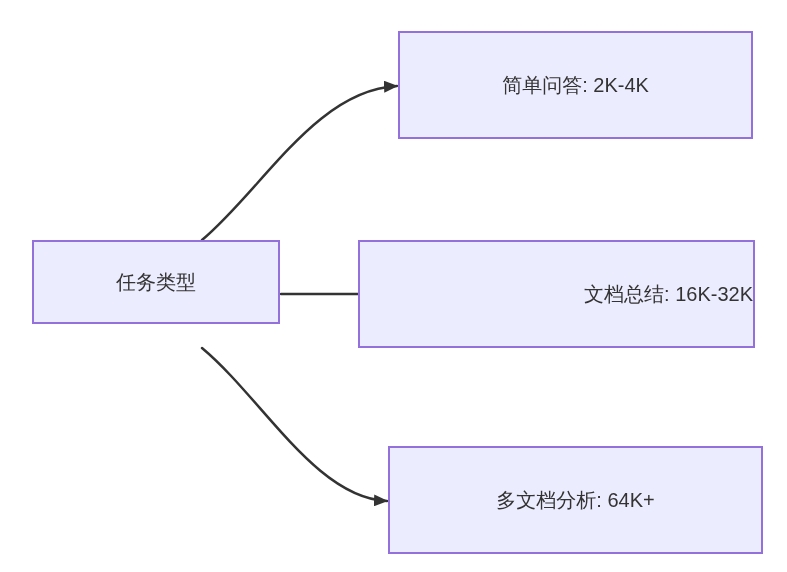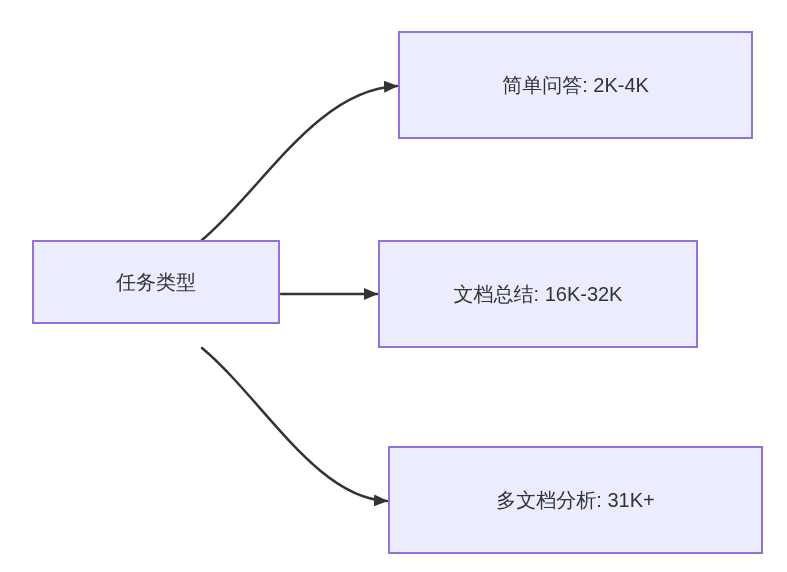--- a/index.html
+++ b/index.html
@@ -37,21 +37,21 @@
     align-items: center;
     justify-content: center;
     color: #333333;
     font-size: 20px;
     line-height: 1.2;
     text-align: center;
     white-space: nowrap;
   }
   .node-root   { left: 32px;  top: 240px; width: 248px; height: 84px; }
   .node-qa     { left: 398px; top: 31px;  width: 355px; height: 108px; text-align: right; }
-  .node-doc    { left: 378px; top: 240px; width: 320px; height: 108px; }
+  .node-doc    { left: 358px; top: 240px; width: 397px; height: 108px; justify-content: flex-end; }
   .node-multi  { left: 388px; top: 446px; width: 375px; height: 108px; }
 </style>
 </head>
 <body>
 
 <div class="canvas">
 
   <svg class="edge-layer" viewBox="0 0 787 572" aria-hidden="true">
     <defs>
       <marker id="arrowhead" viewBox="0 0 14 12" markerWidth="14" markerHeight="12" refX="13" refY="6" orient="auto" markerUnits="userSpaceOnUse">
@@ -69,16 +69,16 @@
 
   <div class="node node-qa">
     <span>简单问答: 2K-4K</span>
   </div>
 
   <div class="node node-doc">
     <span>文档总结: 16K-32K</span>
   </div>
 
   <div class="node node-multi">
-    <span>多文档分析: 31K+</span>
+    <span>多文档分析: 64K+</span>
   </div>
 
 </div>
 
 </body></html>

